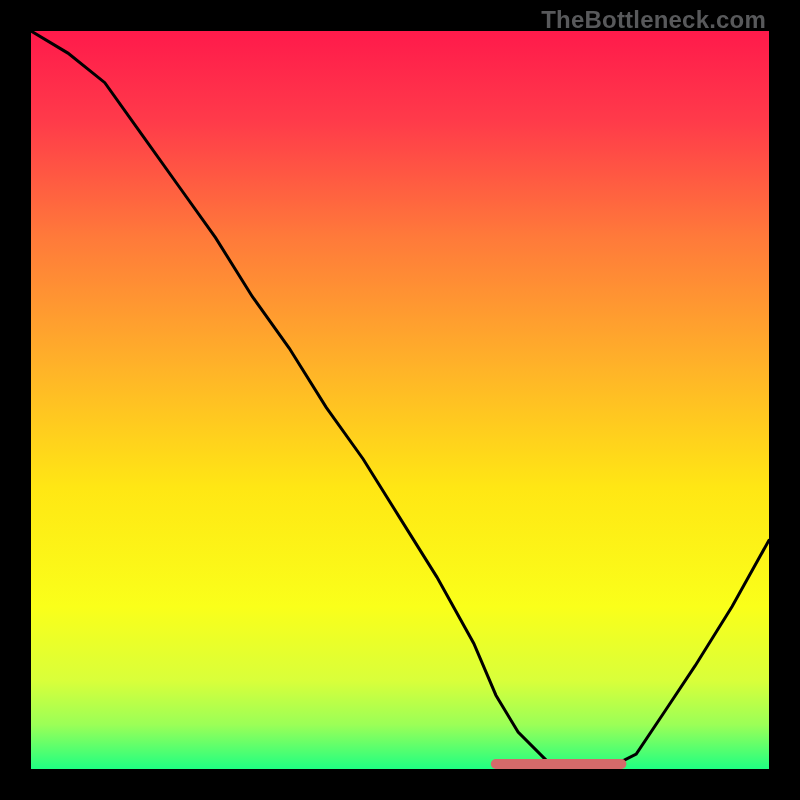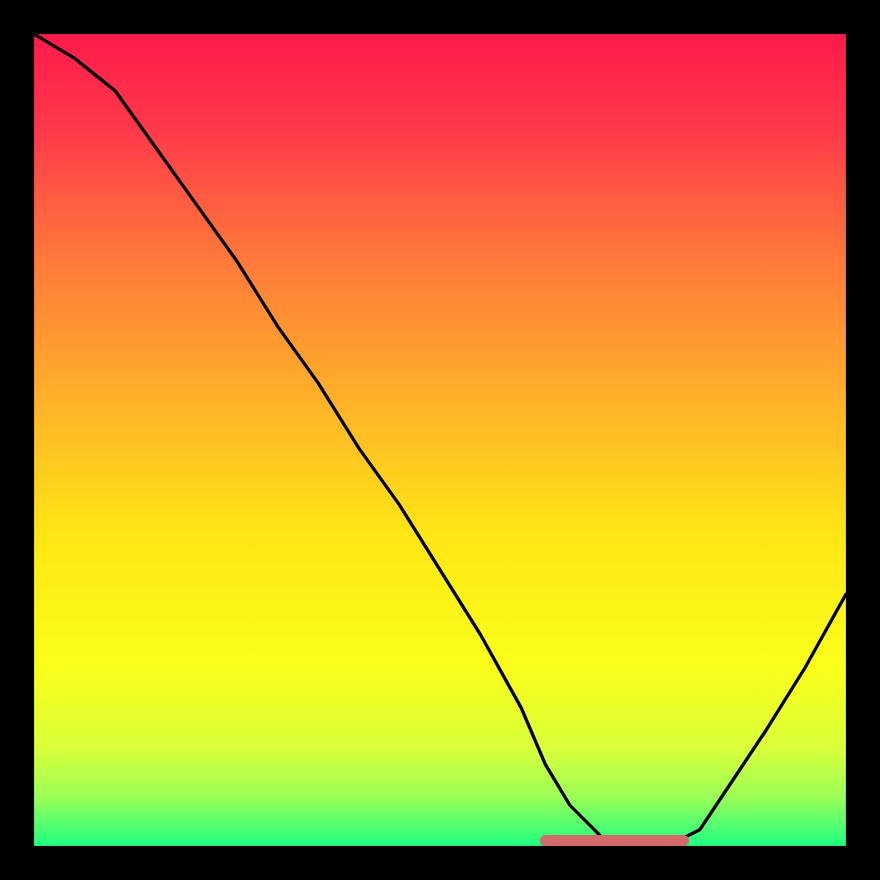--- a/index.html
+++ b/index.html
@@ -34,20 +34,21 @@
     letter-spacing: 0.2px;
     font-family: Arial, Helvetica, sans-serif;
   }
   svg { display: block; }
 </style>
 </head>
 <body>
 
 <div class="frame">
 
+  <div class="watermark">TheBottleneck.com</div>
 
   <div class="plot">
     <svg viewBox="0 0 738 738" width="738" height="738">
       <defs>
         <linearGradient id="bg" x1="0" y1="0" x2="0" y2="1">
 
         <stop offset="0%" stop-color="#ff1a4b"></stop>
             <stop offset="12%" stop-color="#ff3a4a"></stop>
             <stop offset="28.000000000000004%" stop-color="#ff7a3a"></stop>
             <stop offset="45%" stop-color="#ffb129"></stop>

